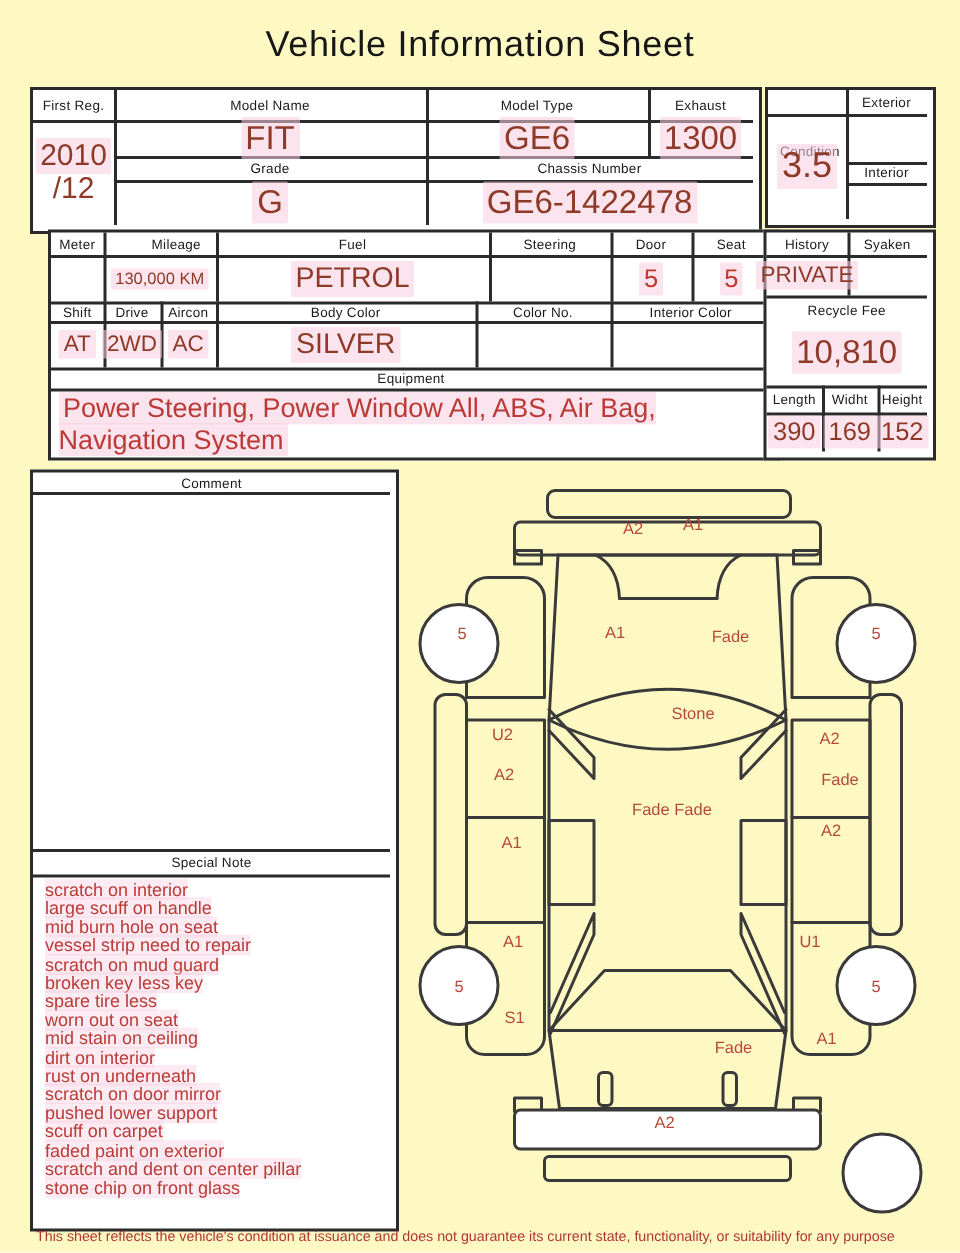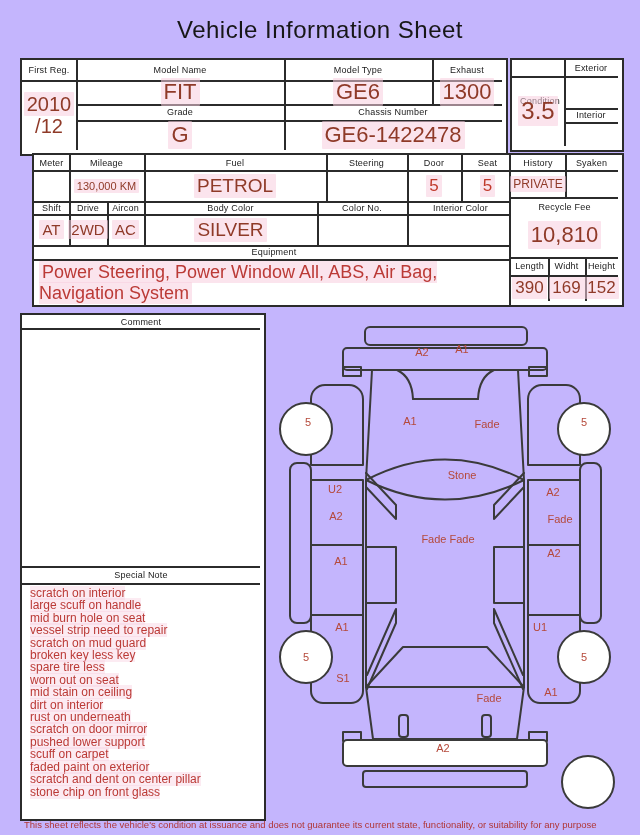--- a/index.html
+++ b/index.html
@@ -1,16 +1,16 @@
 <!DOCTYPE html>
 <html><head>
 <meta charset="utf-8">
 <style>
   html,body{margin:0;padding:0;background:#fff;}
-  #sheet{position:relative;width:640px;height:835px;background:#c4b5fd;
+  #sheet{position:relative;width:640px;height:835px;background:#fef9c3;
          font-family:"Liberation Sans",sans-serif;overflow:hidden;}
   .abs{position:absolute;}
   .box{position:absolute;border:2px solid #2b2b2b;background:#fff;}
   .cell{position:absolute;display:flex;align-items:center;justify-content:center;text-align:center;}
   .hdr{font-size:9px;color:#1a1a1a;letter-spacing:0.2px;}
   .val{color:#8f3a28;}
   .hl{background:rgba(248,205,222,0.55);padding:1px 3px;border-radius:1px;}
   .vline{position:absolute;width:1.5px;background:#2b2b2b;}
   .hline{position:absolute;height:1.5px;background:#2b2b2b;}
   #title{position:absolute;top:16px;left:0;right:0;text-align:center;
@@ -106,21 +106,21 @@
     <div class="vline" style="left:373px;top:0;height:46px;"></div>
     <div class="vline" style="left:427px;top:0;height:46px;"></div>
 
     <div class="vline" style="left:35px;top:46px;height:44px;"></div>
     <div class="vline" style="left:73px;top:46px;height:44px;"></div>
     <div class="vline" style="left:110px;top:46px;height:44px;"></div>
     <div class="vline" style="left:283px;top:46px;height:44px;"></div>
     <div class="vline" style="left:373px;top:46px;height:44px;"></div>
 
     <div class="cell hdr" style="left:0;top:0;width:35px;height:15px;">Meter</div>
-    <div class="cell hdr" style="left:35px;top:0;width:75px;height:15px;">Mileage</div>
+    <div class="cell hdr" style="left:35px;top:0;width:75px;height:15px;padding-left:11px;">Mileage</div>
     <div class="cell hdr" style="left:110px;top:0;width:182px;height:15px;">Fuel</div>
     <div class="cell hdr" style="left:292px;top:0;width:81px;height:15px;">Steering</div>
     <div class="cell hdr" style="left:373px;top:0;width:54px;height:15px;">Door</div>
     <div class="cell hdr" style="left:427px;top:0;width:53px;height:15px;">Seat</div>
 
     <div class="cell val" style="left:0;top:15px;width:35px;height:31px;"></div>
     <div class="cell val tiny" style="left:35px;top:15px;width:75px;height:31px;">
         <span class="hl">130,000 KM</span>
       </div>
     <div class="cell val" style="left:110px;top:15px;width:182px;height:31px;font-size:19px;">
@@ -159,21 +159,21 @@
     <div class="cell hdr" style="left:0;top:90px;width:480px;height:14px;">Equipment</div>
     <div class="equip" style="left:5px;top:107px;width:470px;"><span class="hl">Power Steering, Power Window  All, ABS, Air Bag, Navigation System</span></div>
   </div>
 
   <div class="box" style="left:509px;top:153px;width:111px;height:150px;">
     <div class="hline" style="left:0;top:15px;width:107px;"></div>
     <div class="vline" style="left:54px;top:0;height:42px;"></div>
     <div class="hline" style="left:0;top:42px;width:107px;"></div>
     <div class="cell hdr" style="left:0;top:0;width:54px;height:15px;">History</div>
     <div class="cell hdr" style="left:54px;top:0;width:53px;height:15px;">Syaken</div>
-    <div class="cell val" style="left:0;top:15px;width:54px;height:27px;font-size:12px;">
+    <div class="cell val" style="left:0;top:15px;width:54px;height:27px;font-size:15px;">
         <span class="hl">PRIVATE</span>
       </div>
     <div class="cell val" style="left:54px;top:15px;width:53px;height:27px;"></div>
 
     <div class="cell hdr" style="left:0;top:44px;width:107px;height:16px;">Recycle Fee</div>
     <div class="cell val" style="left:0;top:58px;width:107px;height:44px;font-size:22px;">
         <span class="hl">10,810</span>
       </div>
 
     <div class="hline" style="left:0;top:102px;width:107px;"></div>

